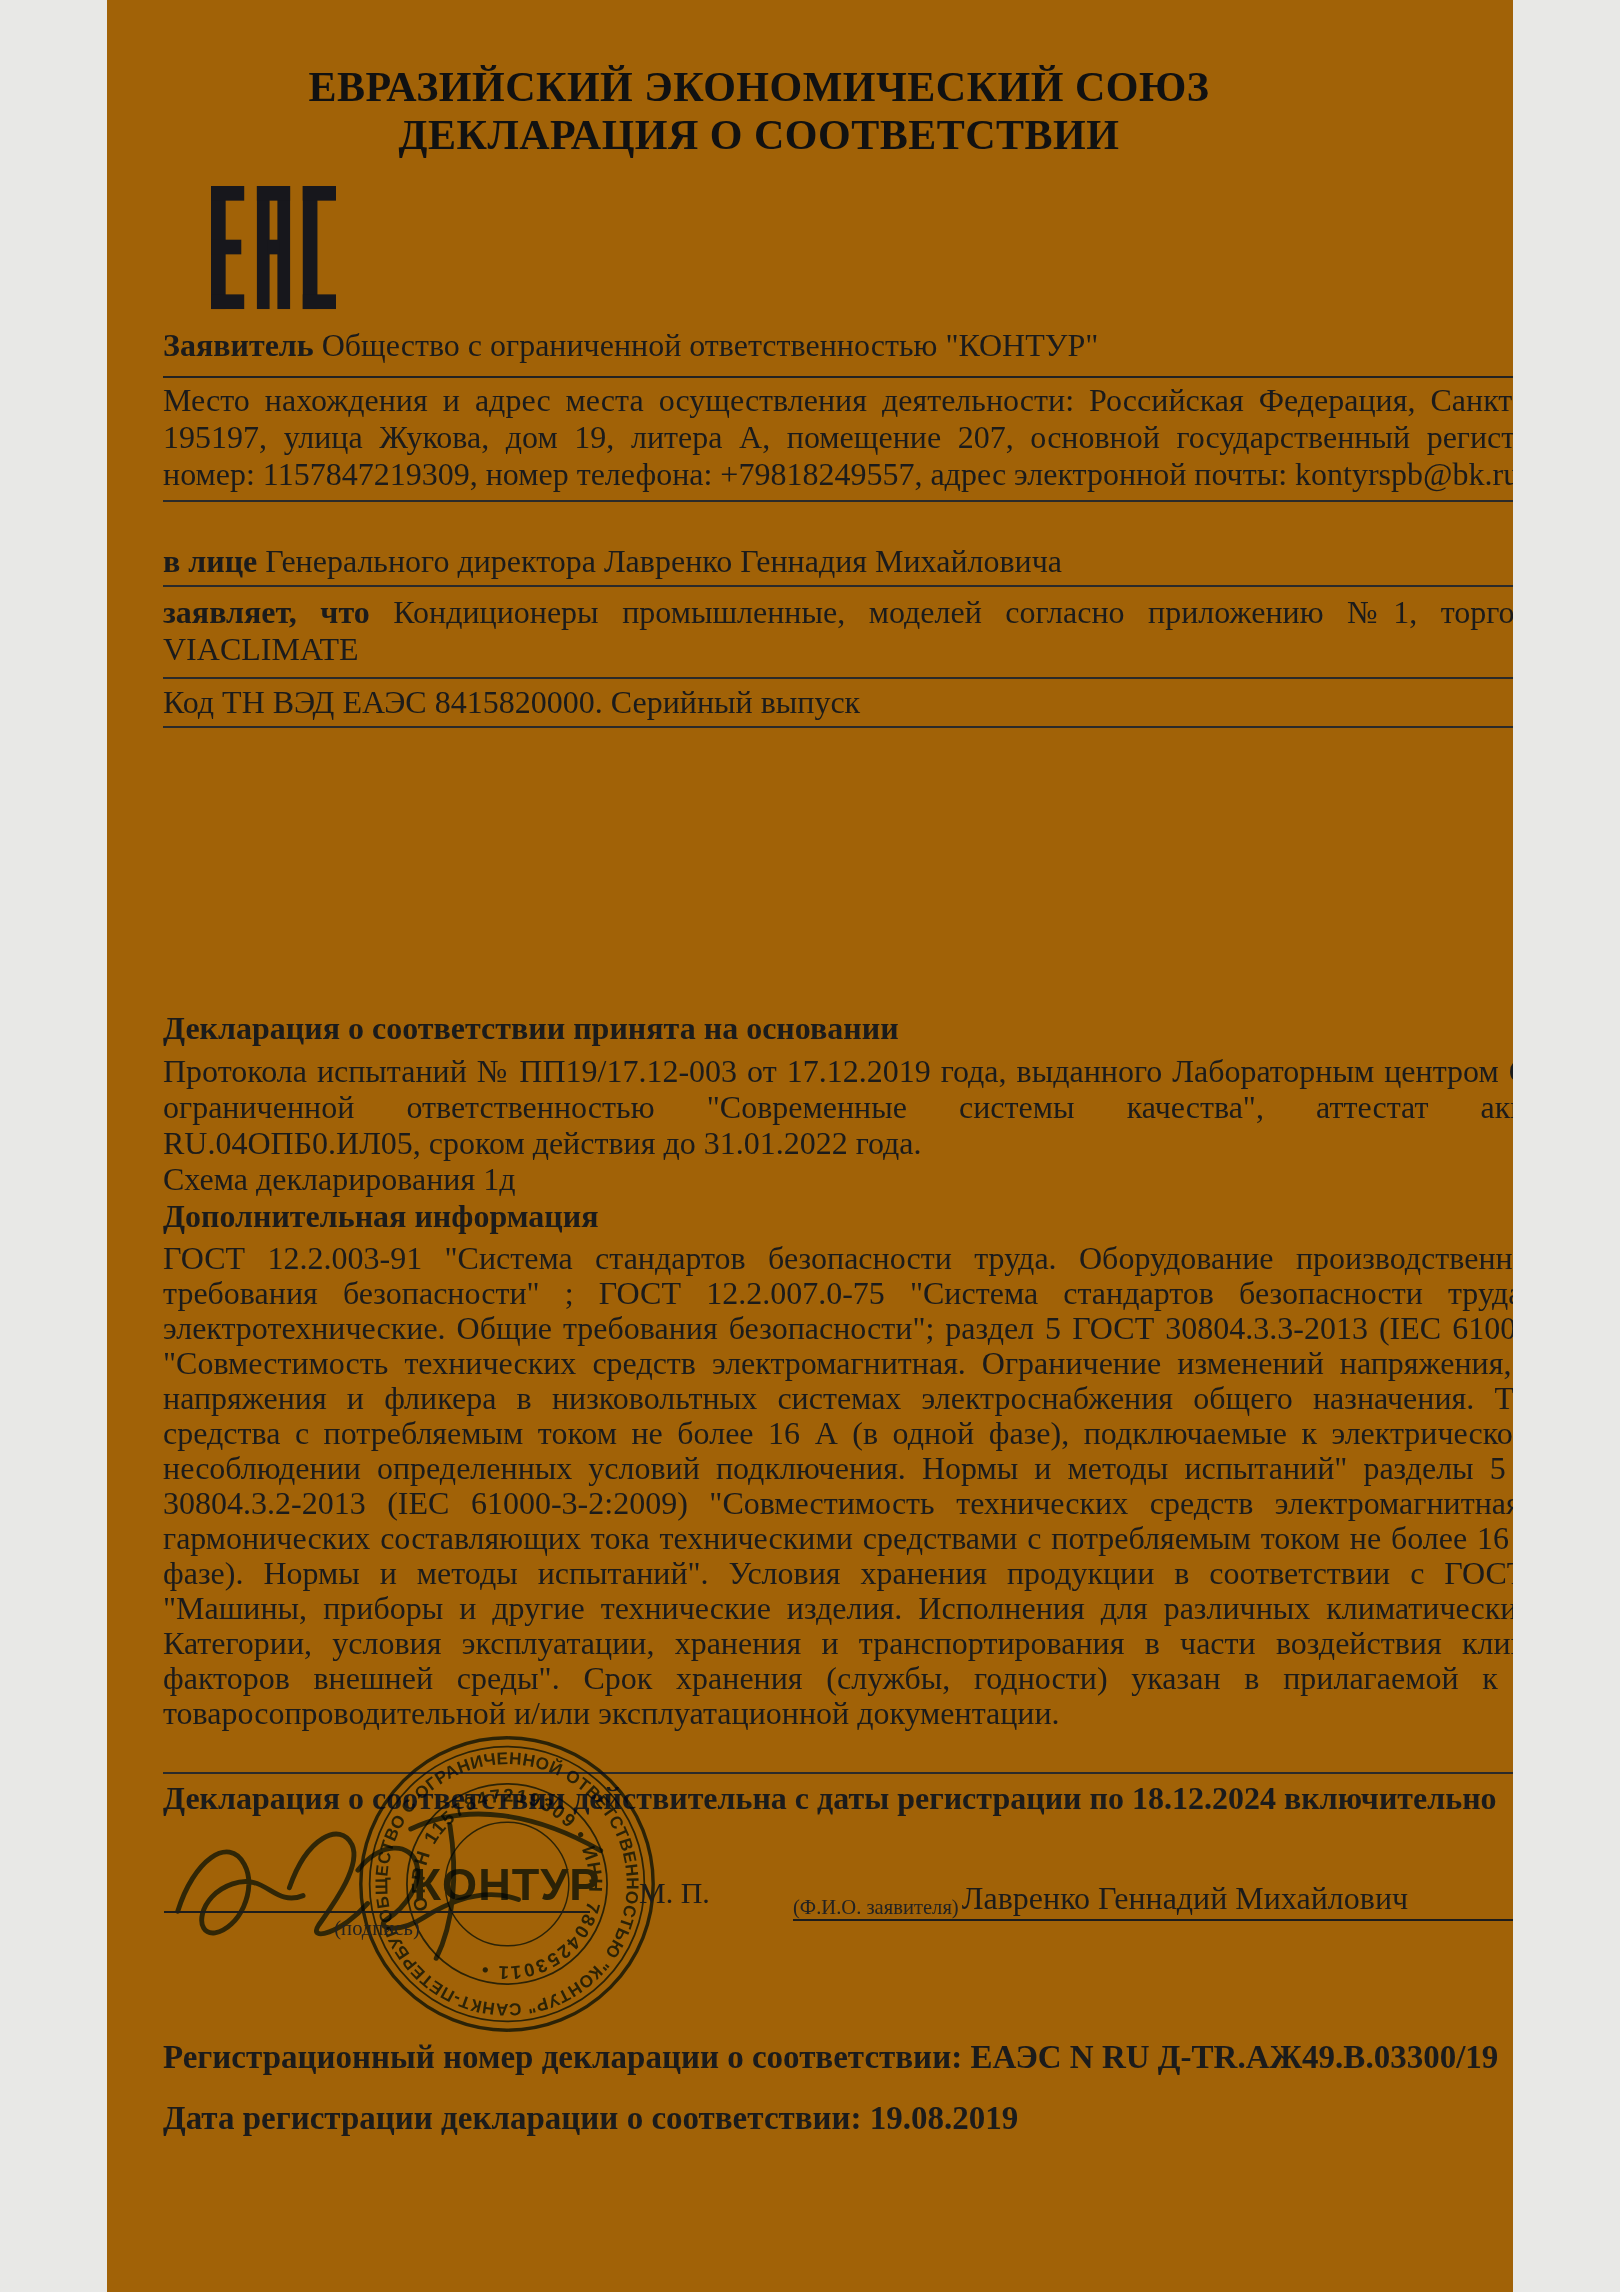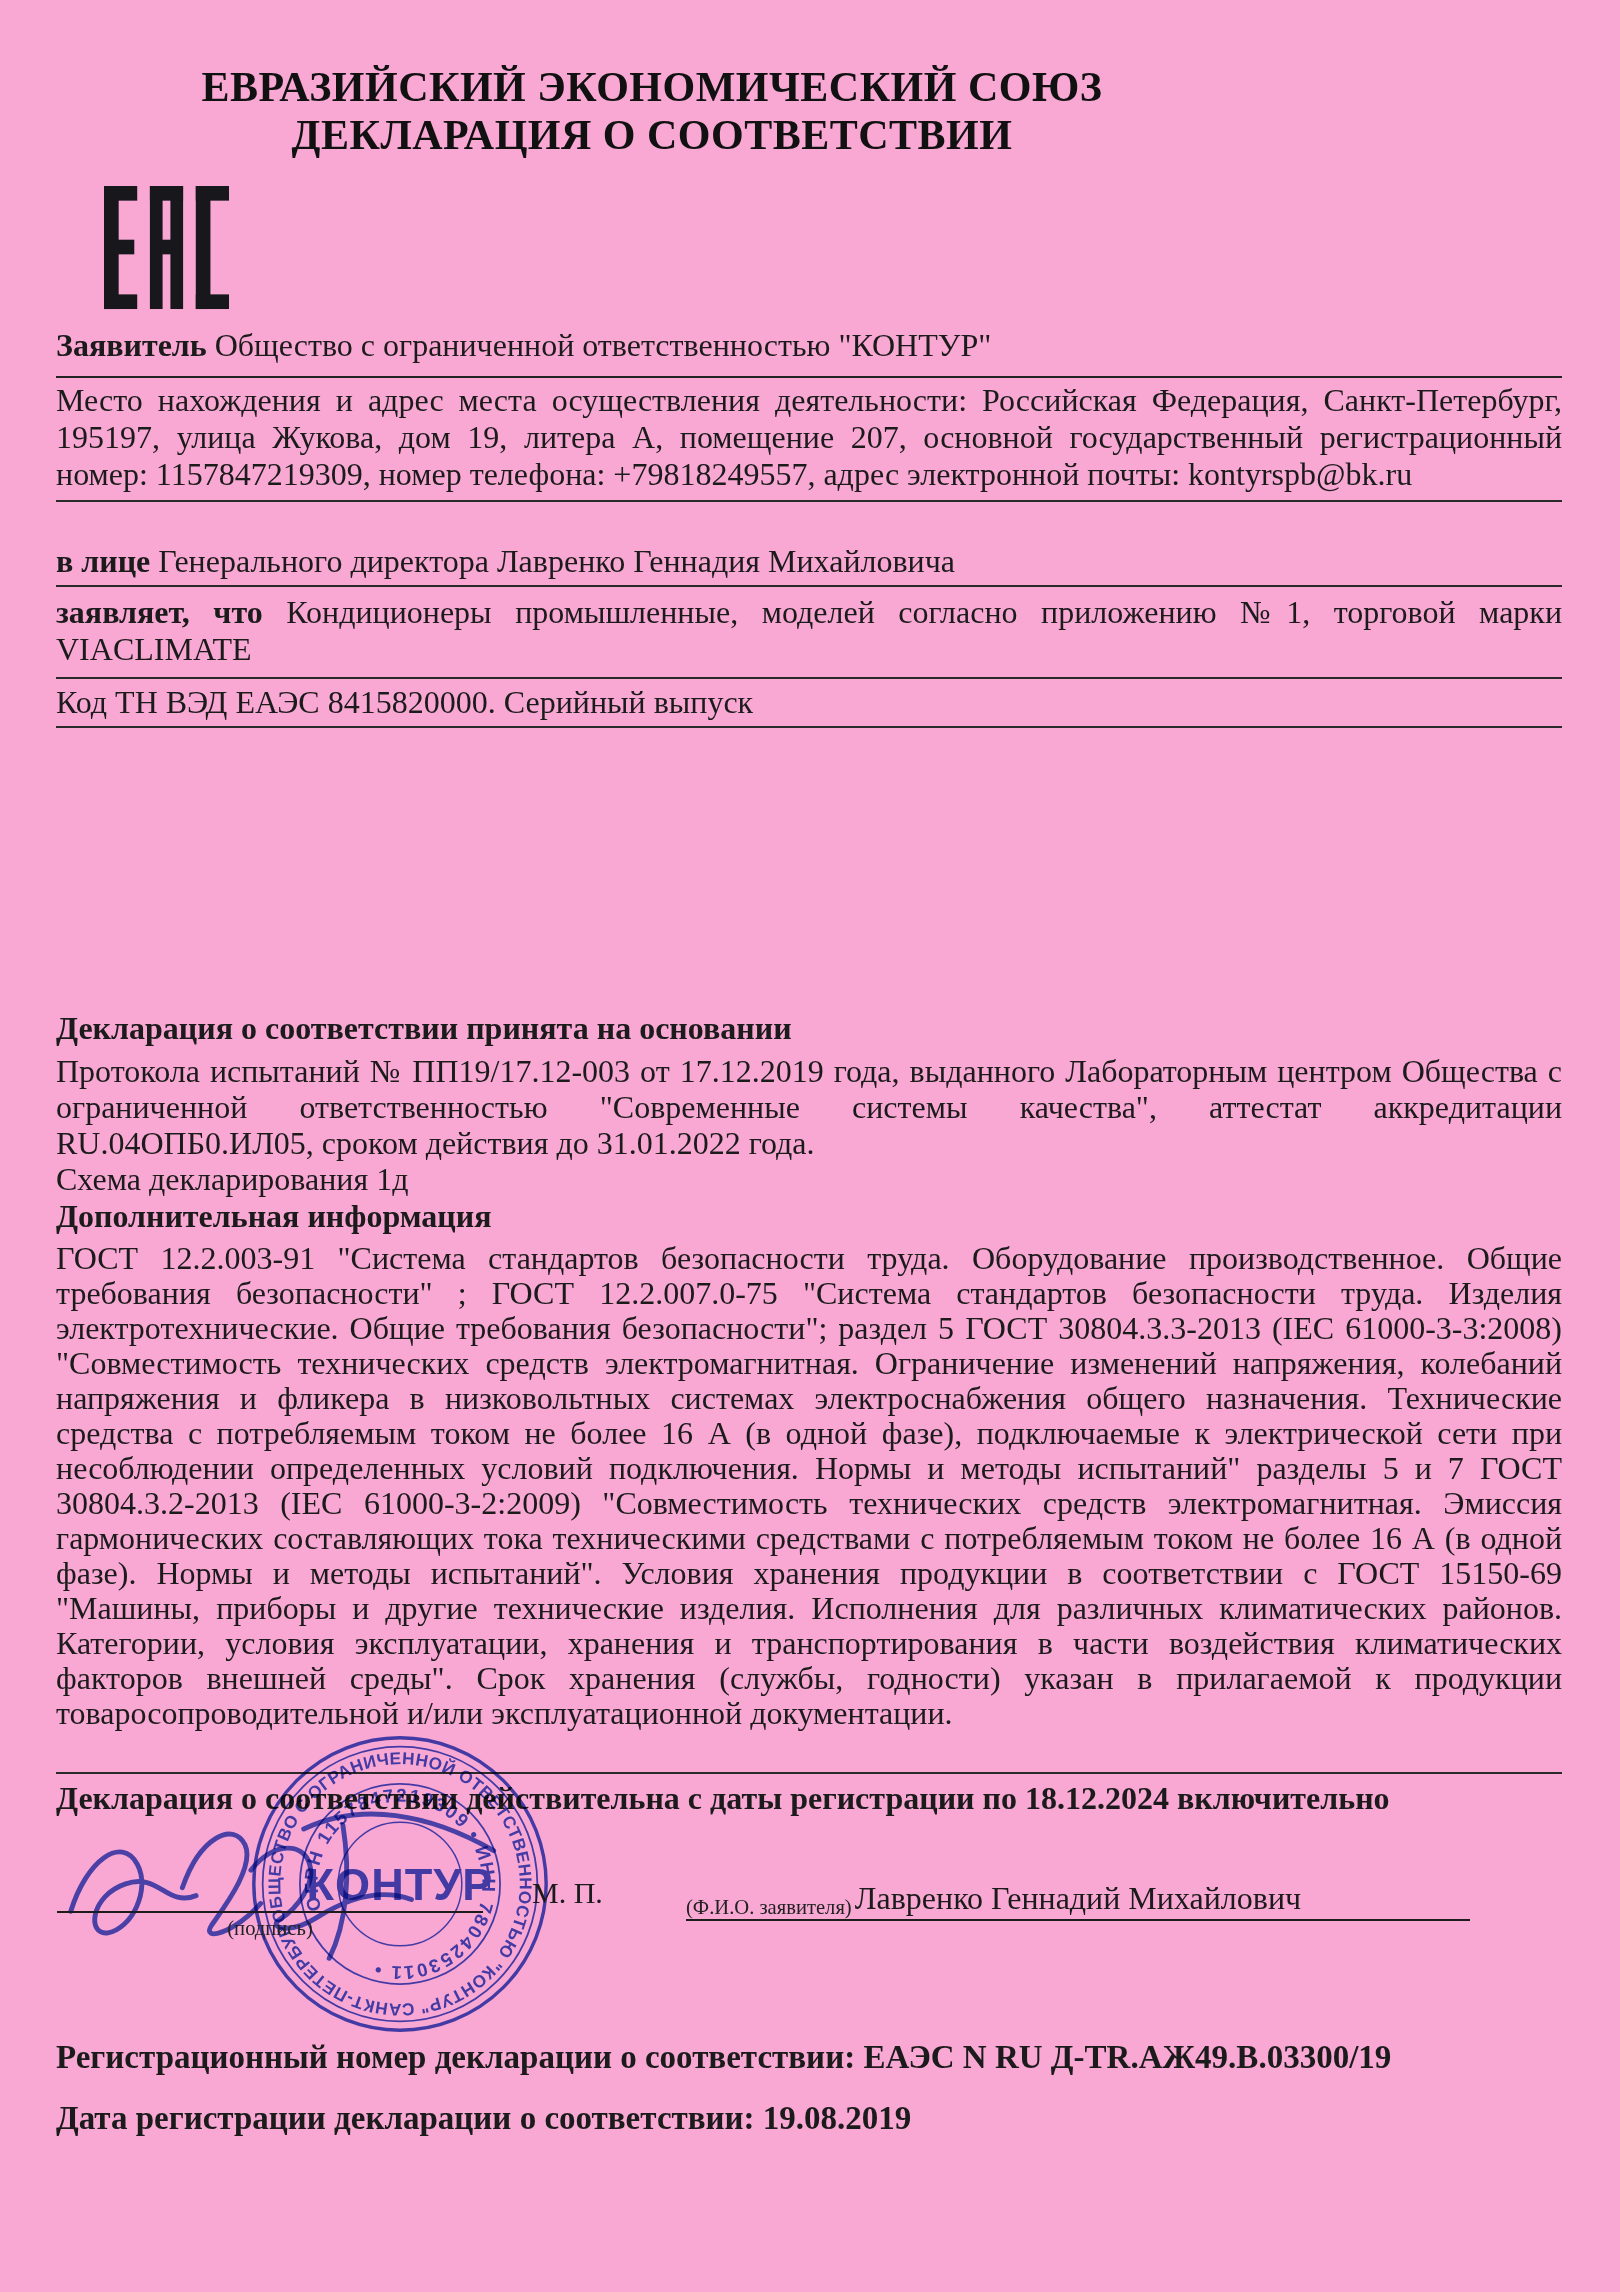--- a/index.html
+++ b/index.html
@@ -1,20 +1,20 @@
 <!DOCTYPE html>
 <html><head>
 <meta charset="utf-8">
 <style>
   html,body{margin:0;padding:0;background:#e8e8e6;}
   .page{
     position:relative;
-    width:1620px;height:2293px;
+    width:1406px;height:2293px;
     margin:0 auto;
-    background:#f9a8d4;
+    background:#a16207;
     font-family:"Liberation Serif","DejaVu Serif",serif;
     color:#1b1b1b;
     overflow:hidden;
   }
   .titles{position:absolute;top:63px;left:0;width:1304px;text-align:center;}
   .title{font-size:42px;line-height:48px;font-weight:bold;letter-spacing:0.5px;color:#111;}
   .eac{position:absolute;left:104px;top:186px;}
   .sec{position:absolute;left:56px;width:1506px;font-size:32px;line-height:37px;}
   .sec p{margin:0;}
   .just{text-align:justify;}

